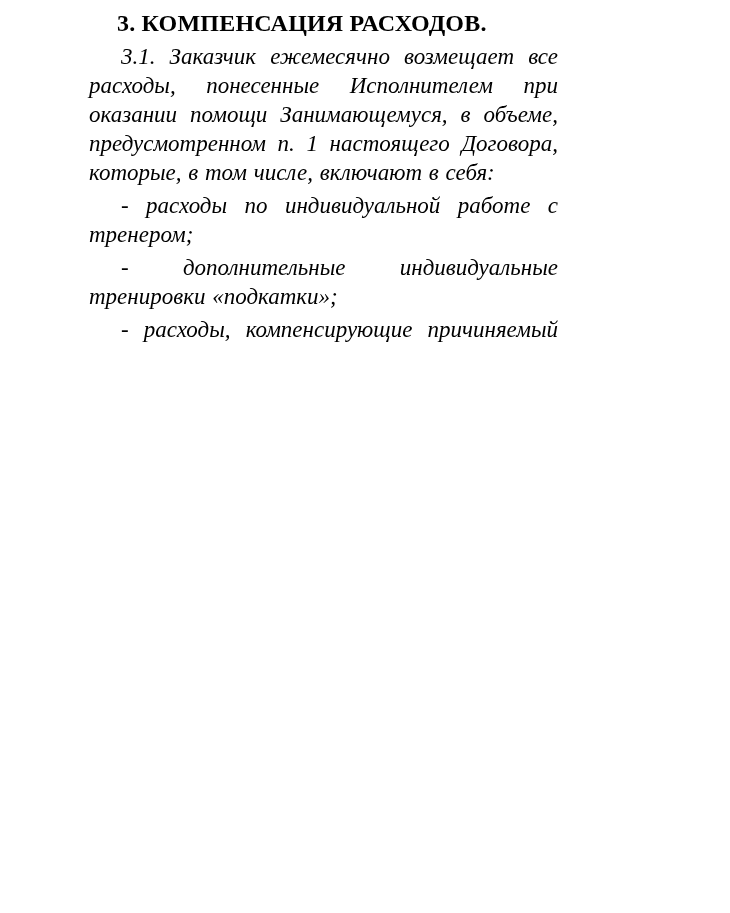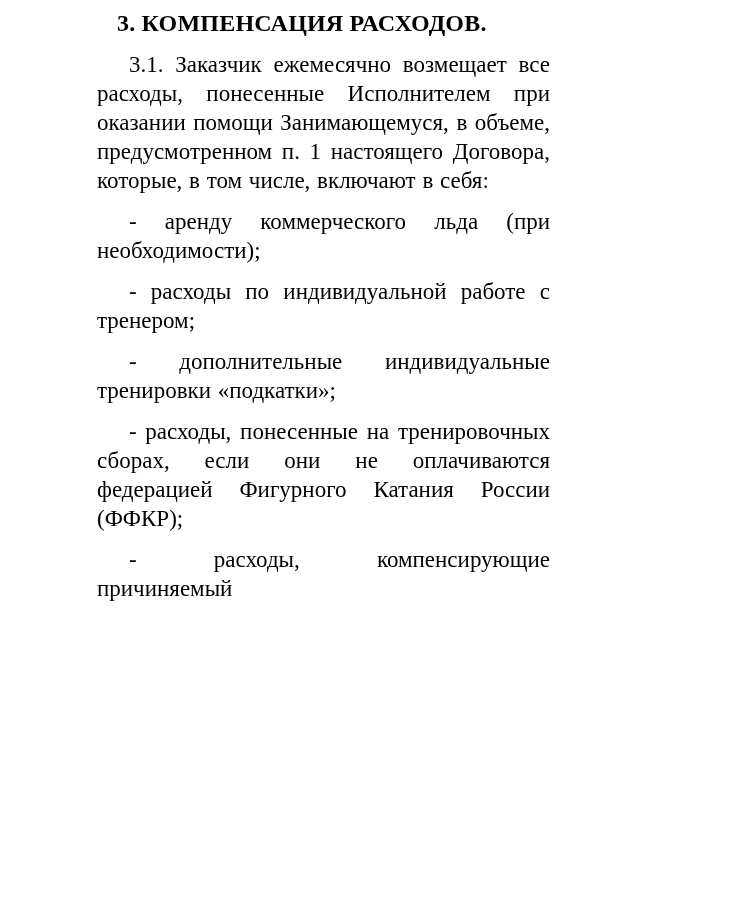--- a/index.html
+++ b/index.html
@@ -24,37 +24,36 @@
   }
   .heading {
     margin: 0;
     font-size: 24px;
     line-height: 29px;
     font-weight: 700;
     text-indent: 32px;
     letter-spacing: 0.2px;
   }
   .para {
-    margin: 12px;
+    margin: 4px;
     font-size: 23px;
     line-height: 29px;
     text-align: justify;
     text-indent: 32px;
     word-spacing: 1px;
+    font-style: italic;
   }
   
   .para.cut {
     text-align-last: justify;
   }
 </style>
 </head>
 <body>
 
 <div class="page">
   <h1 class="heading">3. КОМПЕНСАЦИЯ РАСХОДОВ.</h1>
 
   <p class="para">3.1. Заказчик ежемесячно возмещает все расходы, понесенные Исполнителем при оказании помощи Занимающемуся, в объеме, предусмотренном п. 1 настоящего Договора, которые, в том числе, включают в себя:</p>
-  <p class="para">- аренду коммерческого льда (при необходимости);</p>
   <p class="para">- расходы по индивидуальной работе с тренером;</p>
   <p class="para">- дополнительные индивидуальные тренировки «подкатки»;</p>
-  <p class="para">- расходы, понесенные на тренировочных сборах, если они не оплачиваются федерацией Фигурного Катания России (ФФКР);</p>
   <p class="para cut">- расходы, компенсирующие причиняемый</p>
 </div>
 
 </body></html>

